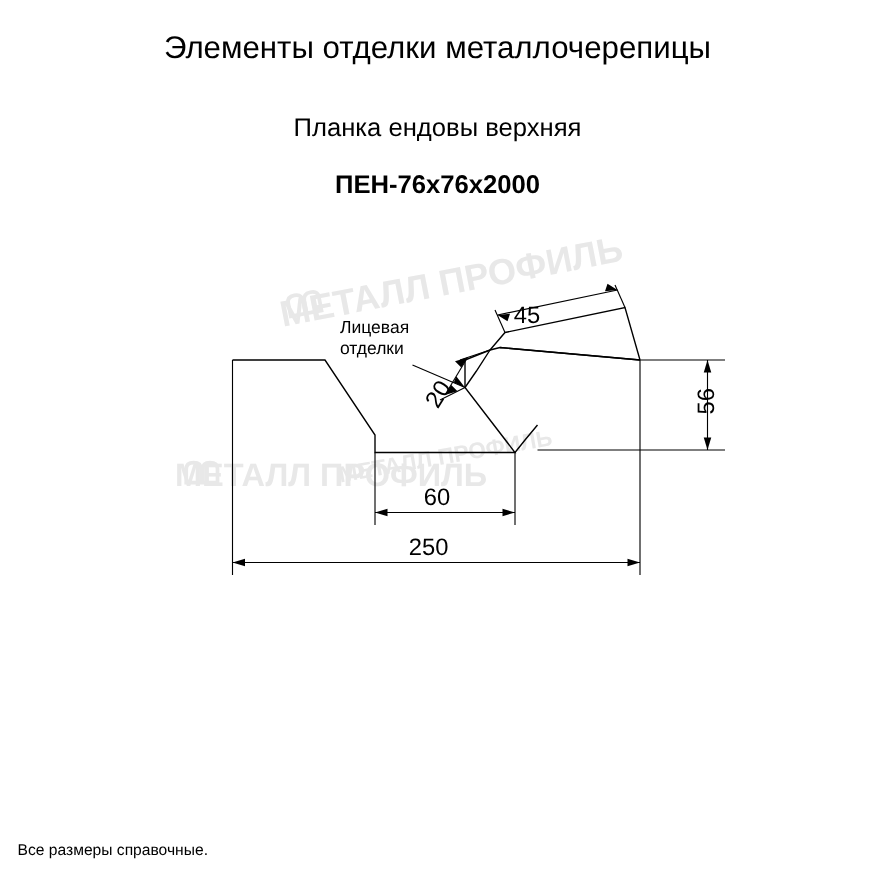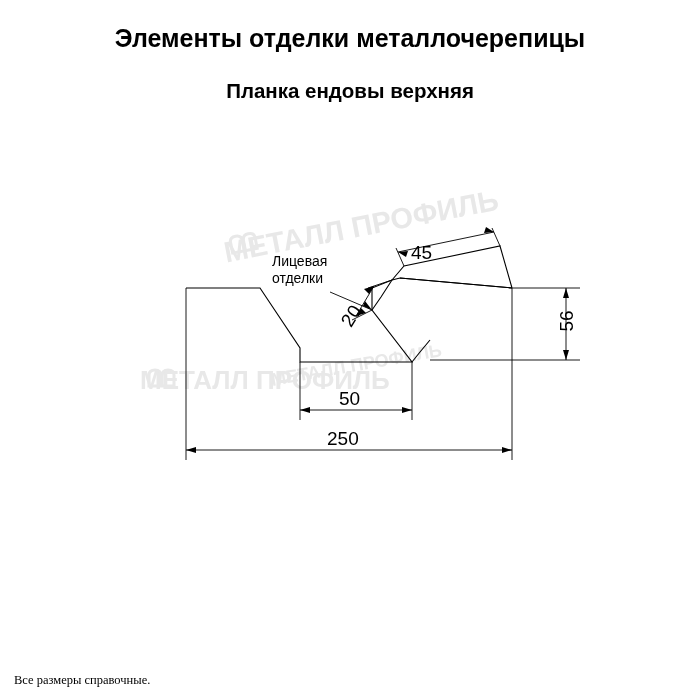--- a/index.html
+++ b/index.html
@@ -22,29 +22,29 @@
   }
   .title-block {
     position: absolute;
     top: 22px;
     left: 0;
     width: 700px;
     text-align: center;
   }
   .title-main {
     font-size: 25px;
-    font-weight: bold;
+    font-weight: normal;
     letter-spacing: 0px;
     margin: 0;
     line-height: 32px;
   }
   .title-sub {
     font-size: 20.5px;
-    font-weight: bold;
-    margin: 0;
+    font-weight: normal;
+    margin: 12px;
     line-height: 26px;
     padding-top: 24px;
   }
   .title-code {
     font-size: 20.5px;
     font-weight: bold;
     margin: 0;
     line-height: 26px;
     padding-top: 7px;
   }
@@ -90,21 +90,20 @@
   .wm-logo {
     position: absolute;
     width: 40px;
     height: 26px;
   }
   .footnotes {
     position: absolute;
     left: 14px;
     bottom: 10px;
     width: 670px;
-    font-family: Liberation Serif, serif;
   }
   .footnote {
     font-size: 12.5px;
     line-height: 19px;
     margin: 0;
     color: #000;
   }
   .dim-label {
     position: absolute;
     font-size: 19px;
@@ -120,20 +119,21 @@
   }
 </style>
 </head>
 <body>
 
 <div class="page">
 
   <div class="title-block">
     <p class="title-main">Элементы отделки металлочерепицы</p>
     <p class="title-sub">Планка ендовы верхняя</p>
+    <p class="title-code">ПЕН-76х76х2000</p>
   </div>
 
   <div class="watermarks">
     <div class="wm wm-1">МЕТАЛЛ ПРОФИЛЬ</div>
     <div class="wm wm-2">МЕТАЛЛ ПРОФИЛЬ</div>
     <div class="wm wm-3">МЕТАЛЛ ПРОФИЛЬ</div>
 
     <svg class="wm-logo" style="left:228px; top:60px; transform:rotate(-11deg);" viewBox="0 0 40 26">
       <path d="M3 20 L3 9 Q3 4 9 4 Q15 4 15 10 L15 20 Z M16 20 L16 10 Q16 4 22 4 Q28 4 28 9 L28 20 Z" fill="none" stroke="#e8e8e8" stroke-width="3"></path>
     </svg>
@@ -198,21 +198,21 @@
         <polygon points="372,140 363,136 365,131"></polygon>
       </g>
     </svg>
 
     <div class="face-label" style="left:272px; top:83px;">
       <div>Лицевая</div>
       <div>отделки</div>
     </div>
 
     <div class="dim-label" style="left:327px; top:258px;text-align:center;">250</div>
-    <div class="dim-label" style="left:339px; top:218px;">50</div>
+    <div class="dim-label" style="left:339px; top:218px;">60</div>
     <div class="dim-label" style="left:411px; top:72px;">45</div>
     <div class="dim-label" style="left:341px; top:135px; transform:rotate(-58deg);">20</div>
     <div class="dim-label" style="left:556px; top:140px; transform:rotate(-90deg);">56</div>
   </div>
 
   <div class="footnotes">
     <p class="footnote">Все размеры справочные.</p>
   </div>
 
 </div>

